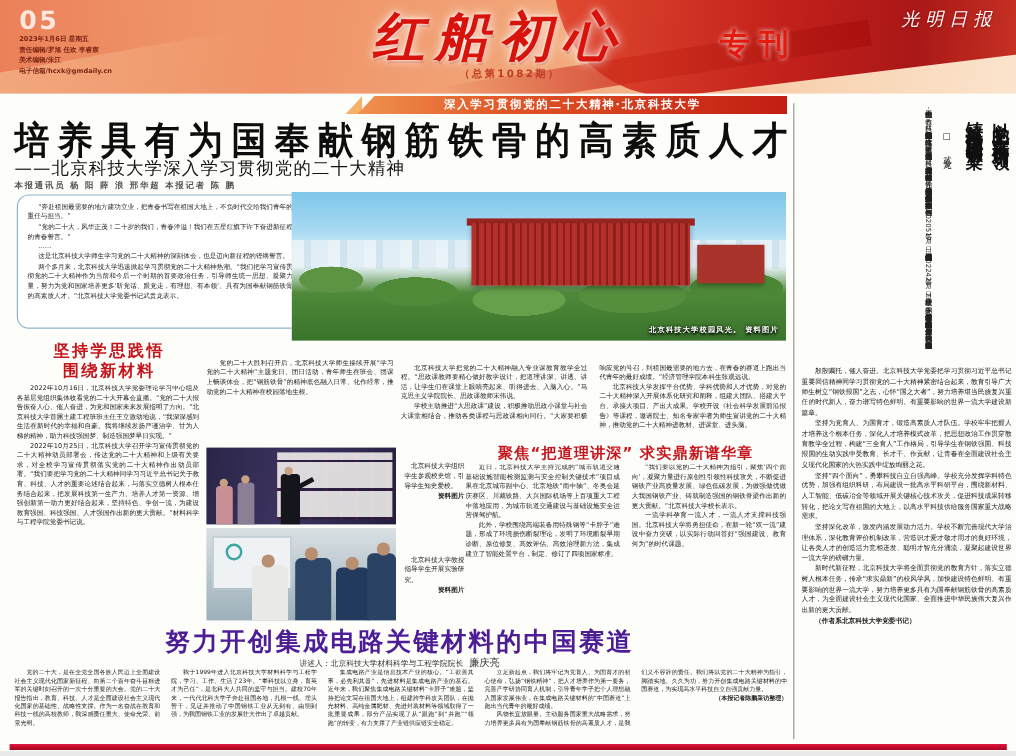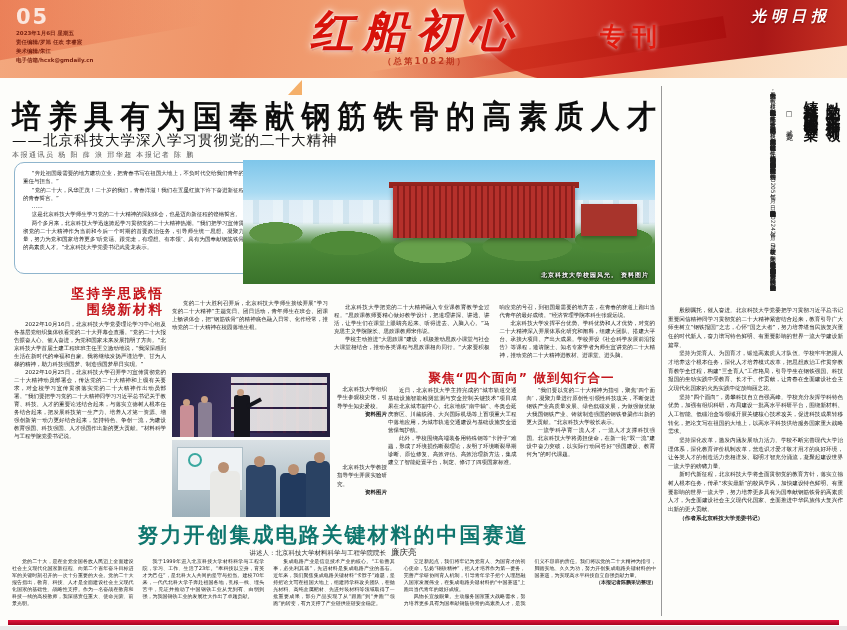--- a/index.html
+++ b/index.html
@@ -21,35 +21,35 @@
           transform:rotate(-9deg);opacity:.8;}
   .pagenum{left:16px;top:5px;font-size:21px;font-weight:bold;color:rgba(255,255,255,.8);letter-spacing:2px;}
   .mast-info{left:16px;top:29px;font-size:5.5px;line-height:1.65;color:#7c2413;font-weight:bold;}
   .brand-title{left:232px;top:2px;width:368px;text-align:center;font-size:44px;font-weight:bold;font-style:italic;
           color:#d8130b;letter-spacing:9px;white-space:nowrap;
           text-shadow:0 0 3px #fff,0 0 9px rgba(255,255,255,.95),1px 2px 0 rgba(150,20,10,.25);}
   .brand-suffix{left:600px;top:20px;font-size:25px;font-weight:900;color:#e31a0e;letter-spacing:7px;
           text-shadow:0 0 4px rgba(255,255,255,.85);}
   .issue-line{left:320px;top:56px;width:210px;text-align:center;font-size:8.5px;font-weight:bold;
           color:#c03a22;letter-spacing:2px;}
-  .paper-name{right:16px;top:7px;font-size:15px;font-weight:bold;font-style:italic;color:#fff;
+  .paper-name{right:16px;top:7px;font-size:15px;font-weight:normal;font-style:italic;color:#fff;
           letter-spacing:5px;text-shadow:0 1px 2px rgba(110,0,0,.7);}
 
   
   .banner{left:298px;top:80px;width:358px;height:15px;line-height:15px;text-align:center;
           color:#fff;font-size:9.5px;font-weight:bold;letter-spacing:1.5px;
           background:linear-gradient(90deg,#f0934e,#e05526 35%,#c21d12);
           clip-path:polygon(14px 0,100% 0,100% 100%,0 100%);}
   .banner-fold{left:288px;top:80px;width:14px;height:15px;background:#f5b06a;
           clip-path:polygon(100% 0,100% 100%,0 100%);}
   .headline{left:12px;top:96px;width:644px;font-size:29px;font-weight:900;color:#0d0d0d;
           text-align:justify;text-align-last:justify;transform:scaleY(1.08);transform-origin:top left;
           white-space:nowrap;}
   .subhead{left:12px;top:131px;font-size:14.5px;font-weight:normal;color:#141414;letter-spacing:1px;}
-  .lead-byline{left:12px;top:150px;font-size:7px;color:#555;letter-spacing:1.5px;}
+  .lead-byline{left:12px;top:150px;font-size:7px;color:#555;letter-spacing:1.5px;font-weight:bold;}
 
   
   .quote-box{left:14px;top:162px;width:221px;height:98px;border:1.5px solid #8fb5cd;border-radius:10px;
           padding:6px 8px;font-size:5.5px;line-height:1.5;color:#222;text-align:justify;overflow:hidden;background:#fff;}
   .quote-box p{margin:0;text-indent:1.6em;}
   .campus-photo{left:243px;top:160px;width:412px;height:124px;overflow:hidden;
           background:linear-gradient(to bottom,#7ec6ea 0%,#a8daf2 26%,#d8edf8 40%,#e9f5fb 46%);}
   .skyline{position:absolute;left:0;top:40px;width:100%;height:24px;opacity:.9;
           background:repeating-linear-gradient(90deg,#eaf3f8 0 10px,#cfe3ee 10px 16px,#e2eef6 16px 30px);}
   .trees{position:absolute;left:0;top:56px;width:100%;height:68px;
@@ -63,21 +63,21 @@
           background:repeating-linear-gradient(90deg,#b5302b 0 4px,#8c1e1b 4px 6px);
           box-shadow:0 2px 5px rgba(0,0,0,.35);}
   .building-roof{position:absolute;left:146px;top:22px;width:190px;height:6px;background:#98251f;}
   .annex{position:absolute;left:338px;top:44px;width:56px;height:32px;background:#a8342c;
           box-shadow:0 2px 4px rgba(0,0,0,.3);}
   .photo-cap-overlay{position:absolute;right:6px;bottom:4px;font-size:6px;font-weight:bold;color:#fff;
           text-shadow:0 1px 2px #000,0 0 3px #000;letter-spacing:1px;}
 
   
   .sec-head{color:#c4161c;font-weight:900;}
-  #sec1-head{left:18px;top:286px;width:146px;text-align:right;font-size:13.5px;line-height:1.15;letter-spacing:2px;}
+  #sec1-head{left:18px;top:286px;width:146px;text-align:center;font-size:13.5px;line-height:1.15;letter-spacing:2px;}
   #sec2-head{left:310px;top:288px;width:345px;text-align:center;font-size:14px;letter-spacing:2px;}
   #sec3-head{left:388px;top:370px;width:267px;text-align:center;font-size:12.5px;letter-spacing:1px;}
   .body-text{font-size:5.5px;line-height:1.45;text-align:justify;color:#1c1c1c;overflow:hidden;}
   .body-text p{margin:0;text-indent:2em;}
   #col1{left:14px;top:321px;width:152px;height:199px;}
   #col2{left:172px;top:300px;width:156px;height:70px;}
   #sec2cols{left:334px;top:304px;width:321px;height:62px;column-count:2;column-gap:10px;}
   #sec3cols{left:388px;top:387px;width:267px;height:133px;column-count:2;column-gap:10px;}
 
   
@@ -104,21 +104,21 @@
   .lab-head{position:absolute;top:-9px;left:8px;width:11px;height:11px;border-radius:50%;background:#b98f72;}
 
   .photo-cap{font-size:5.5px;line-height:1.5;color:#222;text-align:justify;}
   .photo-cap p{margin:0;text-indent:1em;}
   #cap1{left:337px;top:385px;width:50px;}
   #cap2{left:337px;top:463px;width:50px;}
   .cap-credit{display:block;text-align:right;font-weight:bold;}
 
   
   #bottom-title{left:10px;top:521px;width:646px;text-align:center;font-size:21px;font-weight:900;
-          color:#0f766e;letter-spacing:2px;}
+          color:#4c1d95;letter-spacing:2px;}
   #bottom-byline{left:10px;top:547px;width:646px;text-align:center;font-size:6.5px;color:#333;}
   #bottom-byline .name{font-size:8.5px;font-weight:normal;margin-left:5px;}
   #bottom-cols{left:12px;top:558px;width:644px;height:56px;column-count:5;column-gap:9px;
           font-size:5px;line-height:1.4;}
   #bottom-cols .closing{text-indent:0;text-align:right;font-weight:bold;}
 
   
   #sidebar{left:661px;top:86px;width:182px;height:530px;border-left:1px solid #999;
           padding-left:6px;box-sizing:border-box;overflow:hidden;}
   #sb-vert{height:212px;width:100%;writing-mode:vertical-rl;overflow:hidden;}
@@ -149,20 +149,21 @@
       <div>美术编辑/朱江</div>
       <div>电子信箱/hcxk@gmdaily.cn</div>
     </div>
     <div class="abs brand-title">红船初心</div>
     <div class="abs brand-suffix">专刊</div>
     <div class="abs issue-line">（总第1082期）</div>
     <div class="abs paper-name">光明日报</div>
   </div>
 
   <div class="abs banner-fold"></div>
+  <div class="abs banner">深入学习贯彻党的二十大精神·北京科技大学</div>
 
   <div class="abs headline">培养具有为国奉献钢筋铁骨的高素质人才</div>
   <div class="abs subhead">——北京科技大学深入学习贯彻党的二十大精神</div>
   <div class="abs lead-byline">本报通讯员 杨 阳  薛 浪  邢华超   本报记者 陈 鹏</div>
 
   <div class="abs quote-box">
     <p>“奔赴祖国最需要的地方建功立业，把青春书写在祖国大地上，不负时代交给我们青年的重任与担当。”</p>
     <p>“党的二十大，风华正茂！二十岁的我们，青春洋溢！我们在五星红旗下许下奋进新征程的青春誓言。”</p>
     <p>……</p>
     <p>这是北京科技大学师生学习党的二十大精神的深刻体会，也是迈向新征程的铿锵誓言。</p>
@@ -232,21 +233,21 @@
       </div>
     <div class="labfig" id="lab4">
         <div class="lab-head"></div>
       </div>
   </div>
   <div class="abs photo-cap" id="cap2">
     <p>北京科技大学教授指导学生开展实验研究。</p>
     <span class="cap-credit">资料图片</span>
   </div>
 
-  <div class="abs sec-head" id="sec3-head">聚焦“四个面向”  做到知行合一</div>
+  <div class="abs sec-head" id="sec3-head">聚焦“把道理讲深”  求实鼎新谱华章</div>
   <div class="abs body-text" id="sec3cols">
     <p>近日，北京科技大学主持完成的“城市轨道交通基础设施智能检测监测与安全控制关键技术”项目成果在北京城市副中心、北京地铁“南中轴”、冬奥会延庆赛区、川藏铁路、大兴国际机场等上百项重大工程中落地应用，为城市轨道交通建设与基础设施安全运营保驾护航。</p>
     <p>此外，学校围绕高端装备用特殊钢等“卡脖子”难题，形成了环境损伤断裂理论，发明了环境断裂早期诊断、原位修复、高效评估、高效治理新方法，集成建立了智能处置平台，制定、修订了四项国家标准。</p>
     <p>“我们要以党的二十大精神为指引，聚焦‘四个面向’，凝聚力量进行原创性引领性科技攻关，不断促进钢铁产业高质量发展、绿色低碳发展，为做强做优做大我国钢铁产业、铸就制造强国的钢铁脊梁作出新的更大贡献。”北京科技大学校长表示。</p>
     <p>一流学科孕育一流人才，一流人才支撑科技强国。北京科技大学将勇担使命，在新一轮“双一流”建设中奋力突破，以实际行动回答好“强国建设、教育何为”的时代课题。</p>
   </div>
 
   <div class="abs" id="bottom-title">努力开创集成电路关键材料的中国赛道</div>
   <div class="abs" id="bottom-byline">
     <span>讲述人：北京科技大学材料科学与工程学院院长</span><span class="name">廉庆亮</span>

